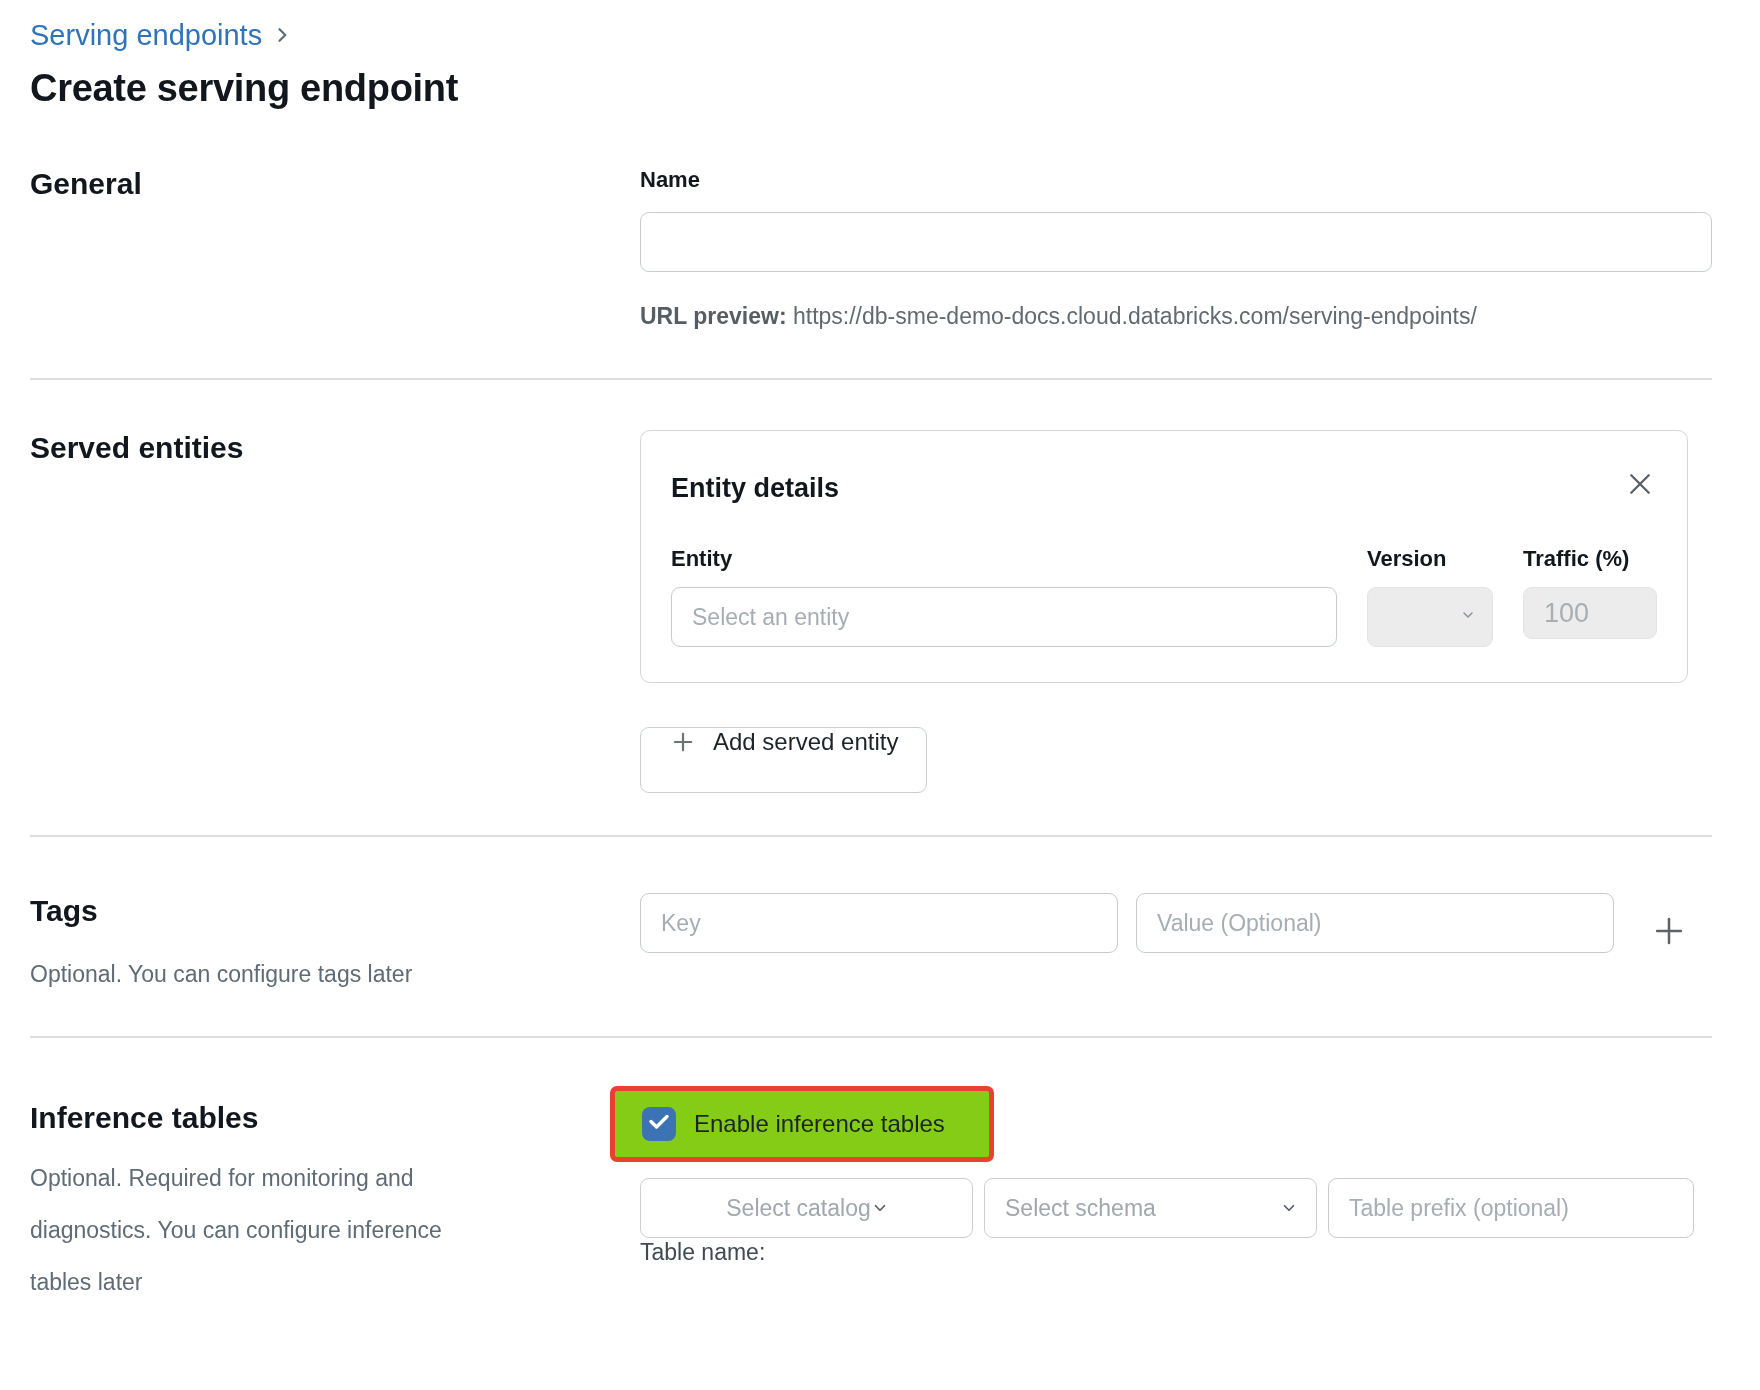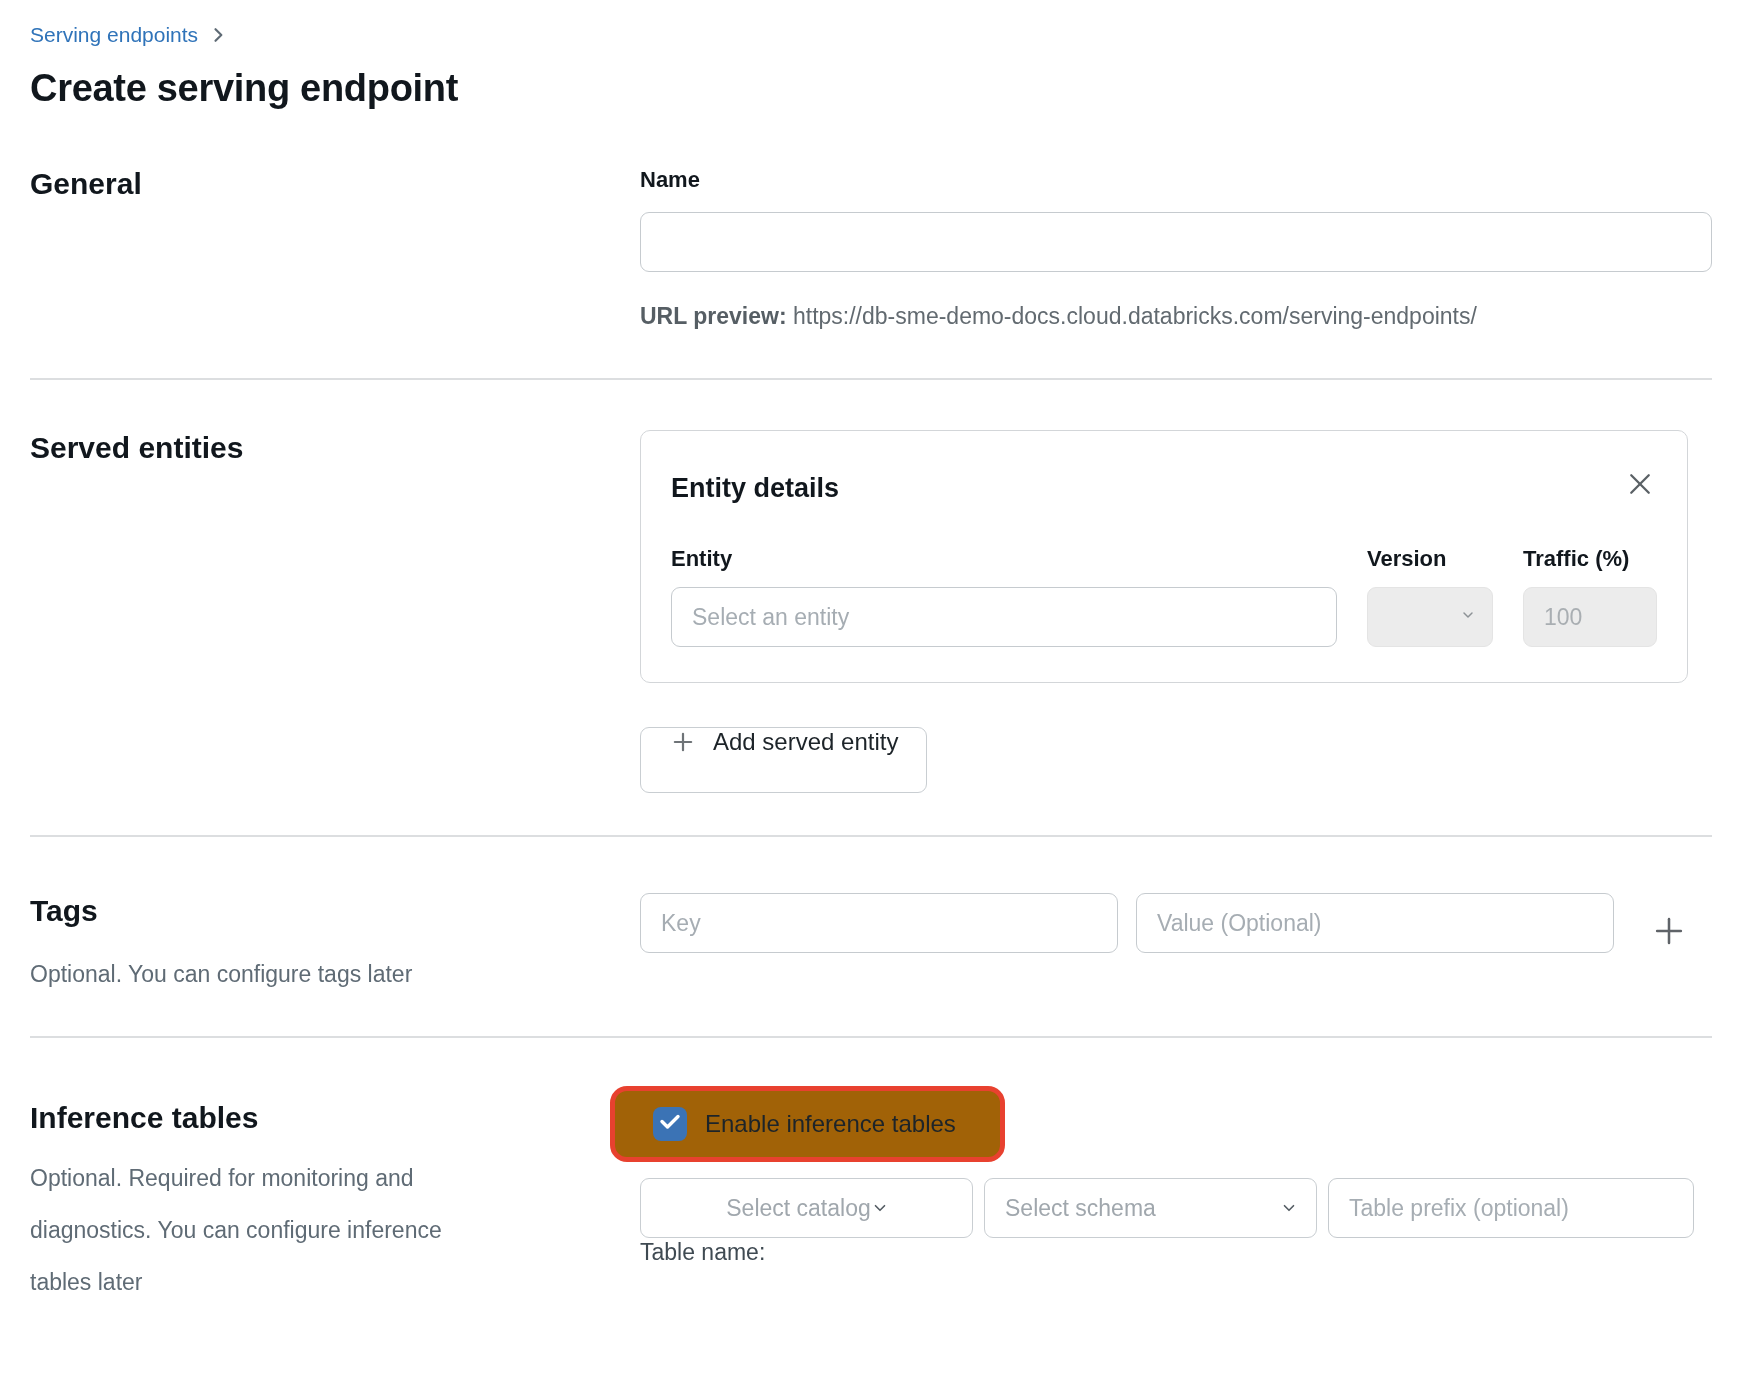--- a/index.html
+++ b/index.html
@@ -8,21 +8,21 @@
     width:1760px; height:1390px; overflow:hidden;
     font-family:"Liberation Sans", sans-serif;
     color:#11171d;
     -webkit-font-smoothing:antialiased;
   }
   .page { padding:20px 48px 0 30px; }
 
   
   .breadcrumb { display:flex; align-items:center; gap:10px; height:30px; }
   .breadcrumb a {
-    color:#2f73b9; text-decoration:none; font-size:21px; line-height:30px; cursor:pointer;
+    color:#2f73b9; text-decoration:none; font-size:29px; line-height:30px; cursor:pointer;
   }
   .crumb-chevron { display:flex; align-items:center; color:#5f6b75; }
 
   h1.page-title {
     margin:16px 0 0 0; font-size:38px; line-height:44px; font-weight:700;
     letter-spacing:-0.3px; color:#11171d;
   }
 
   .section { display:grid; grid-template-columns:610px 1fr; align-items:start; }
   .sec-heading { font-size:30px; line-height:36px; font-weight:700; color:#11171d; margin:0; }
@@ -63,22 +63,22 @@
   .col-entity { flex:1; }
   .col-version { width:126px; flex:none; }
   .col-traffic { width:134px; flex:none; }
   .entity-row-labels { margin-top:40px; }
   .entity-row-controls { margin-top:14px; }
   .select-disabled {
     width:100%; height:60px; background:#ececec; border:1px solid #e4e4e4; border-radius:9px;
     display:flex; align-items:center; justify-content:flex-end; padding:0 16px; color:#8d9296;
   }
   .input-disabled {
-    width:100%; height:60px; background:#ececec; border:1px solid #e4e4e4; border-radius:9px;
-    padding:0 20px; font-size:23px; color:#a9aeb2; font-family:"Liberation Sans", sans-serif;
+    width:100%; height:52px; background:#ececec; border:1px solid #e4e4e4; border-radius:9px;
+    padding:0 20px; font-size:27px; color:#a9aeb2; font-family:"Liberation Sans", sans-serif;
   }
   .add-entity-btn {
     margin-top:44px; display:inline-flex; gap:16px;
     height:66px; padding:0 28px; background:#fff; border:1px solid #c9ced2;
     border-radius:9px; font-size:24px; color:#1d2429; cursor:pointer;
     font-family:"Liberation Sans", sans-serif;
   }
   .add-entity-btn .plus { color:#6e7377; display:flex; }
   .divider-2 { margin-top:42px; }
 
@@ -91,22 +91,22 @@
     margin-left:36px; background:none; border:none; padding:0; cursor:pointer;
     color:#5f6368; display:flex; align-items:center;
   }
   .divider-3 { margin-top:47px; }
 
   
   .section-inference { padding-top:48px; }
   .section-inference .left-pad { padding-top:14px; }
   .annotation-box {
     display:inline-flex; align-items:center; gap:18px;
-    border:5px solid #e8412f; border-radius:17px;
-    padding:16px 44px 16px 38px; margin-left:-30px; background:#a16207;
+    border:5px solid #e8412f; border-radius:7px;
+    padding:16px 44px 16px 27px; margin-left:-30px; background:#84cc16;
   }
   .checkbox {
     width:34px; height:34px; border-radius:8px; background:#3b73b5;
     display:flex; align-items:center; justify-content:center; cursor:pointer; flex:none;
   }
   .checkbox-label { font-size:24px; color:#1d2429; line-height:30px; white-space:nowrap; }
   .catalog-row { display:flex; gap:11px; margin-top:16px; }
   .select-box {
     height:60px; border:1px solid #c9ced2; border-radius:9px; background:#fff;
     display:flex; align-items:center; justify-content:space-between;

